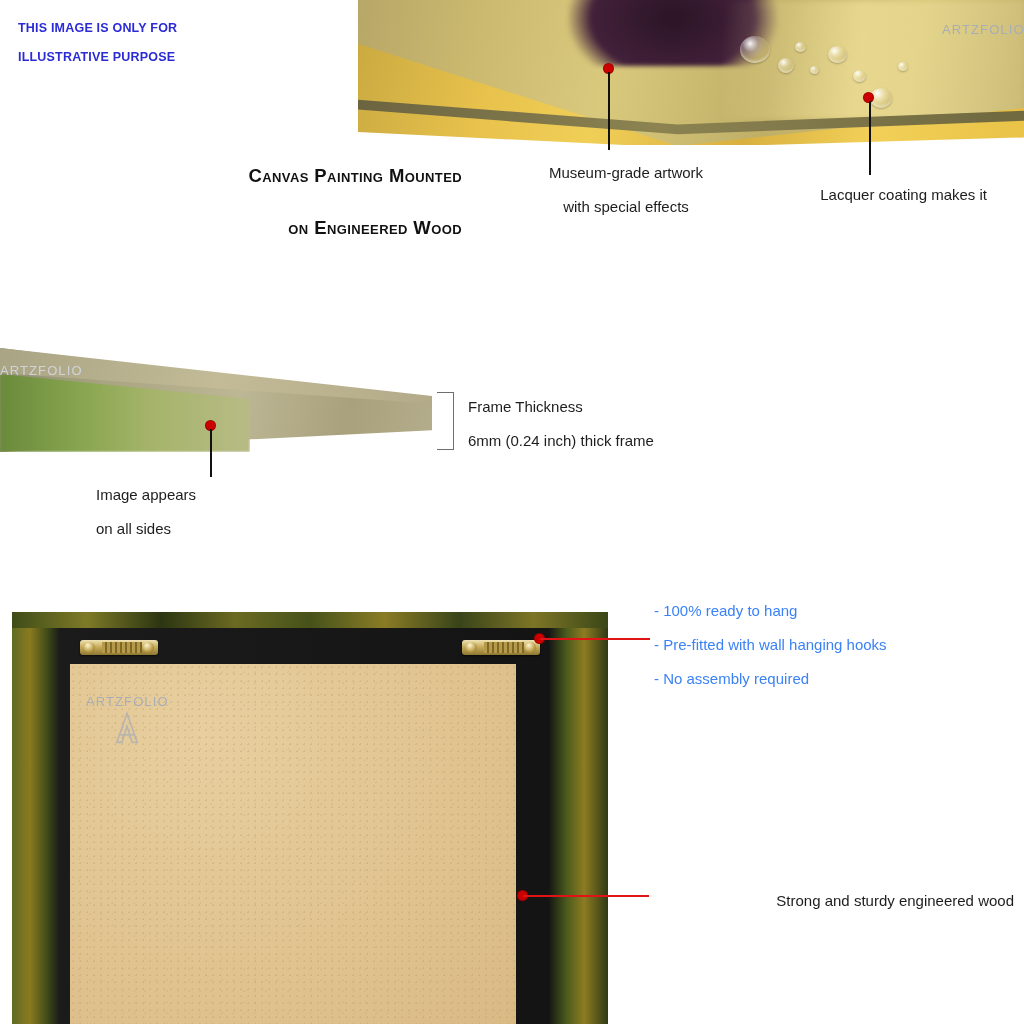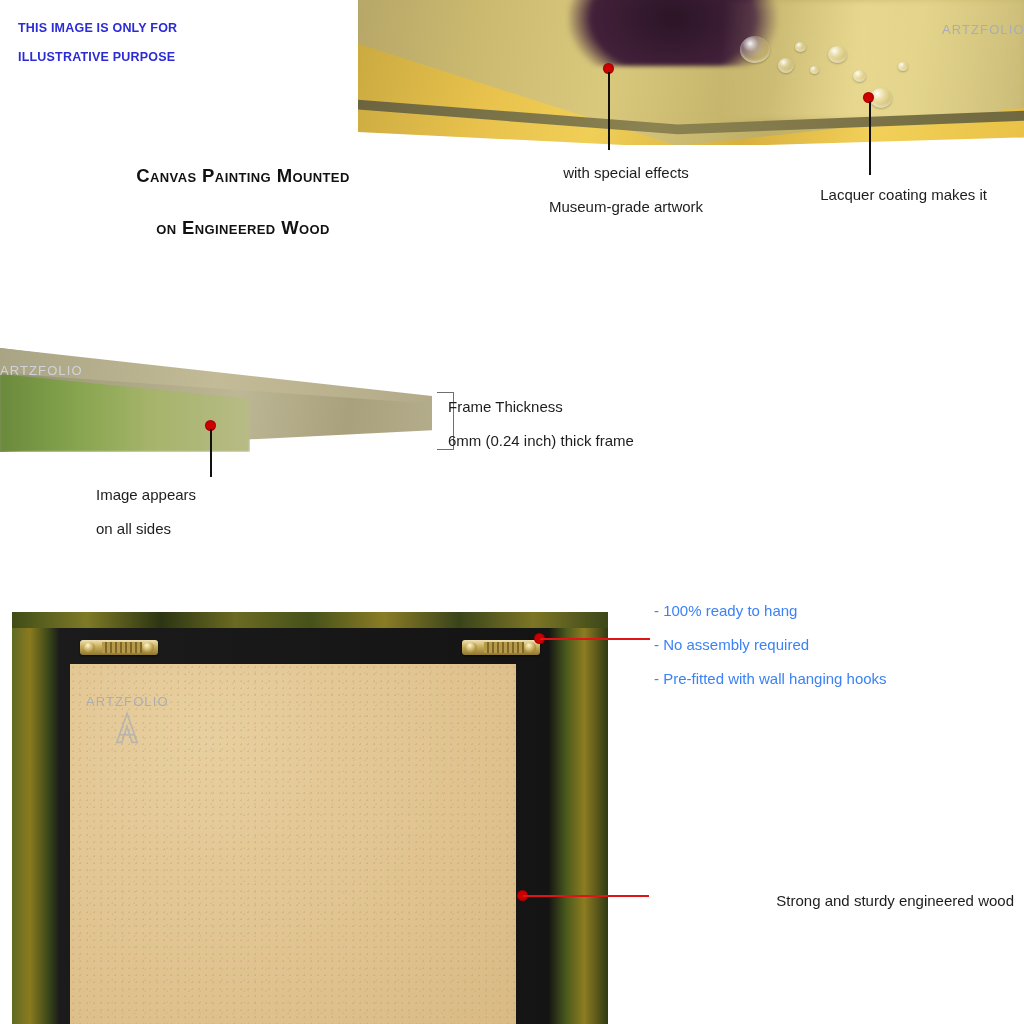--- a/index.html
+++ b/index.html
@@ -24,24 +24,24 @@
     left: 18px;
     top: 14px;
     color: #2b2bd6;
     font-size: 12.5px;
     font-weight: bold;
     letter-spacing: .2px;
     line-height: 29px;
   }
 
   .headline {
-    left: 12px;
+    left: 0;
     top: 150px;
     width: 462px;
-    text-align: center;
+    text-align: right;
     font-size: 18.5px;
     font-weight: bold;
     color: #111;
     letter-spacing: .4px;
     line-height: 52px;
     font-variant: small-caps;
   }
 
   .callout {
     font-size: 15px;
@@ -314,42 +314,42 @@
   <span class="wm">ARTZFOLIO</span>
   <svg class="wm-mark" viewBox="0 0 40 40">
     <path d="M20 3 L32 37 L26 37 L20 18 L14 37 L8 37 Z" fill="none" stroke="#a9adb5" stroke-width="2"></path>
     <path d="M12 28 L28 28" stroke="#a9adb5" stroke-width="2"></path>
   </svg>
 </div>
 
 <div class="abs dot" style="left:604px; top:64px;"></div>
 <div class="abs leader" style="left:608px; top:72px; width:1.5px; height:78px;"></div>
 <div class="abs callout" style="left:511px; top:156px; width:230px; text-align:center;">
+  <div>Museum-grade artwork</div>
   <div>with special effects</div>
-  <div>Museum-grade artwork</div>
 </div>
 
 <div class="abs dot" style="left:864px; top:93px;"></div>
 <div class="abs leader" style="left:869px; top:101px; width:1.5px; height:74px;"></div>
 <div class="abs callout" style="left:757px; top:178px; width:230px; text-align:right;">
   <div>Lacquer coating makes it</div>
 </div>
 
 <div class="abs panel-side">
   <div class="wedge"></div>
   <div class="grass"></div>
   <div class="topface"></div>
 </div>
 
 <div class="abs" style="left:0px; top:363px; display:flex; align-items:flex-start; gap:2px;">
   <span class="wm" style="color:#cfd3d8;">ARTZFOLIO</span>
 </div>
 
 <div class="abs thick-bracket"></div>
-<div class="abs callout" style="left:448px; top:390px; width:300px;">
+<div class="abs callout" style="left:468px; top:390px; width:300px;">
   <div>Frame Thickness</div>
   <div>6mm (0.24 inch) thick frame</div>
 </div>
 
 <div class="abs dot" style="left:206px; top:421px;"></div>
 <div class="abs leader" style="left:210px; top:429px; width:1.5px; height:48px;"></div>
 <div class="abs callout" style="left:96px; top:478px; width:230px; text-align:left;">
   <div>Image appears</div>
   <div>on all sides</div>
 </div>
@@ -378,21 +378,21 @@
       <path d="M20 3 L32 37 L26 37 L20 18 L14 37 L8 37 Z" fill="none" stroke="#a9adb5" stroke-width="2"></path>
       <path d="M12 28 L28 28" stroke="#a9adb5" stroke-width="2"></path>
     </svg>
   </div>
 </div>
 
 <div class="abs dot" style="left:535px; top:634px;"></div>
 <div class="abs leader-red" style="left:540px; top:638px; width:110px; height:1.6px;"></div>
 <div class="abs bullets" style="left:654px; top:594px; width:350px;">
   <div>- 100% ready to hang</div>
+  <div>- Pre-fitted with wall hanging hooks</div>
   <div>- No assembly required</div>
-  <div>- Pre-fitted with wall hanging hooks</div>
 </div>
 
 <div class="abs dot" style="left:518px; top:891px;"></div>
 <div class="abs leader-red" style="left:523px; top:895px; width:126px; height:1.6px;"></div>
 <div class="abs callout" style="left:654px; top:884px; width:360px;text-align:right;">
   <div class="nowrap">Strong and sturdy engineered wood</div>
 </div>
 
 </body></html>

